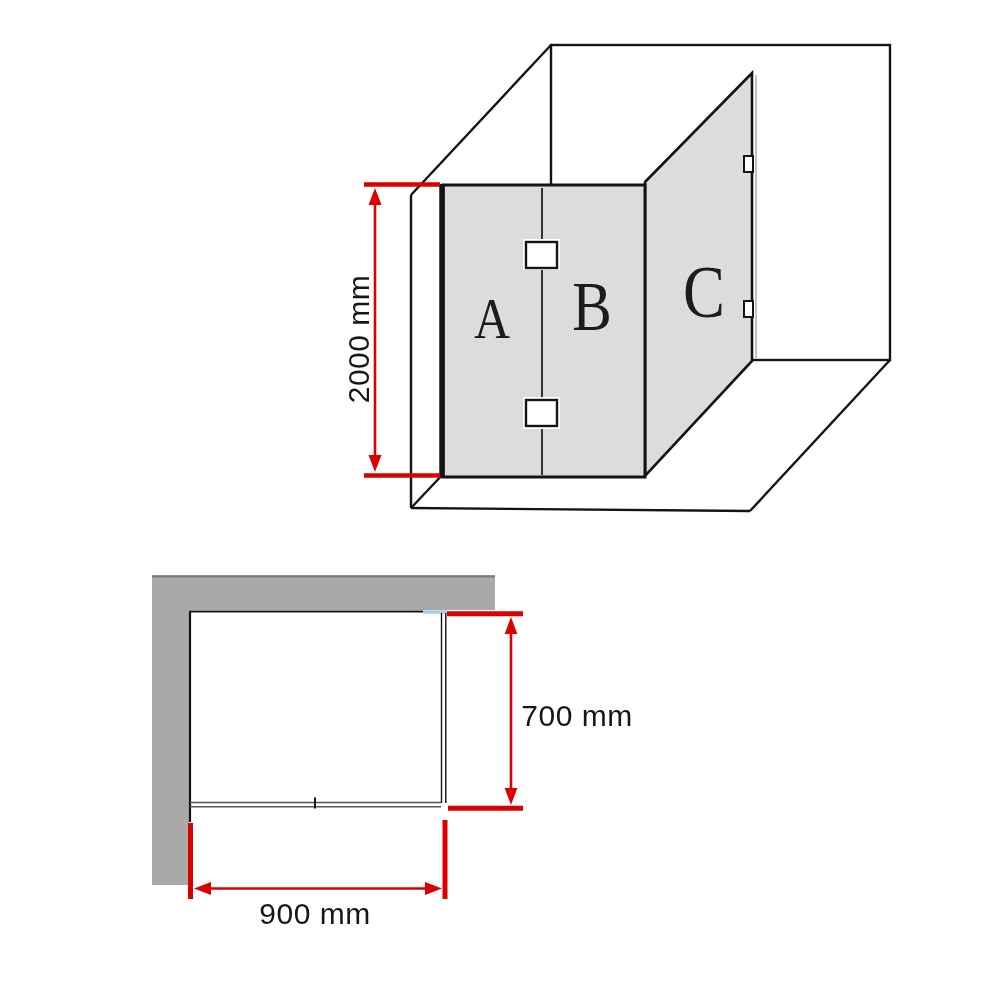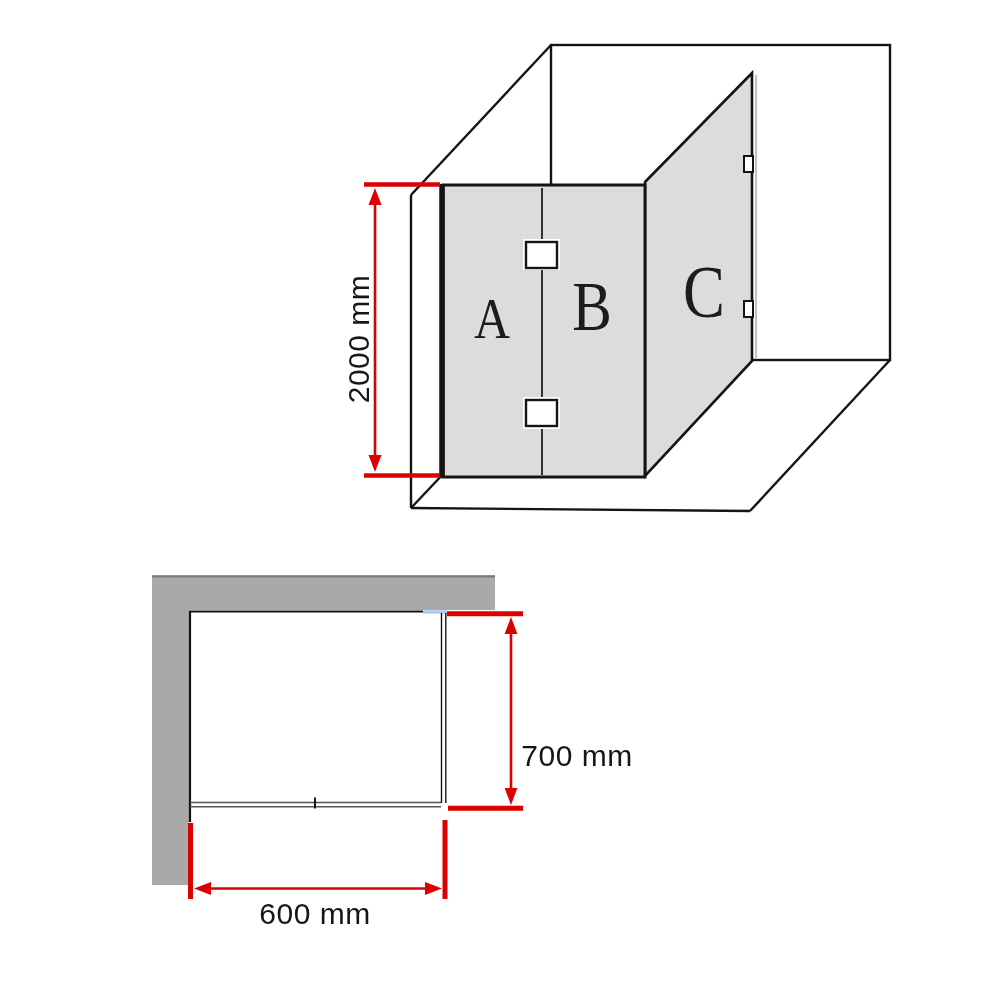--- a/index.html
+++ b/index.html
@@ -103,16 +103,16 @@
   </svg>
 
   <div class="label dim-label vertical" style="left:359px;top:339px;">2000 mm</div>
 
   <div class="label panel-letter letter-a" style="left:492px;top:319px;">A</div>
 
   <div class="label panel-letter letter-b" style="left:592px;top:307px;">B</div>
 
   <div class="label panel-letter letter-c" style="left:704px;top:292px;">C</div>
 
-  <div class="label dim-label" style="left:577px;top:756px;text-align:right;">700 mm</div>
+  <div class="label dim-label" style="left:577px;top:716px;text-align:right;">700 mm</div>
 
-  <div class="label dim-label" style="left:315px;top:914px;">600 mm</div>
+  <div class="label dim-label" style="left:315px;top:914px;">900 mm</div>
 </div>
 
 </body></html>

